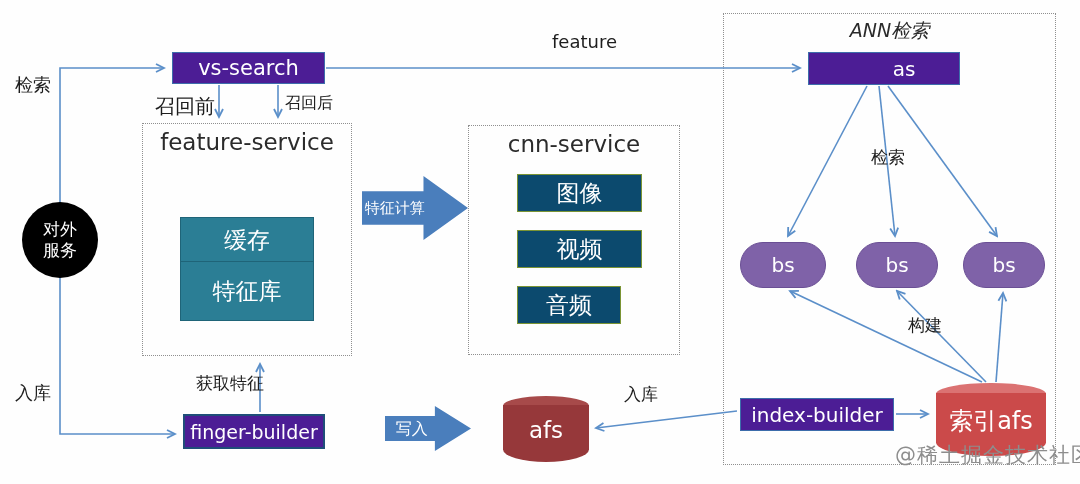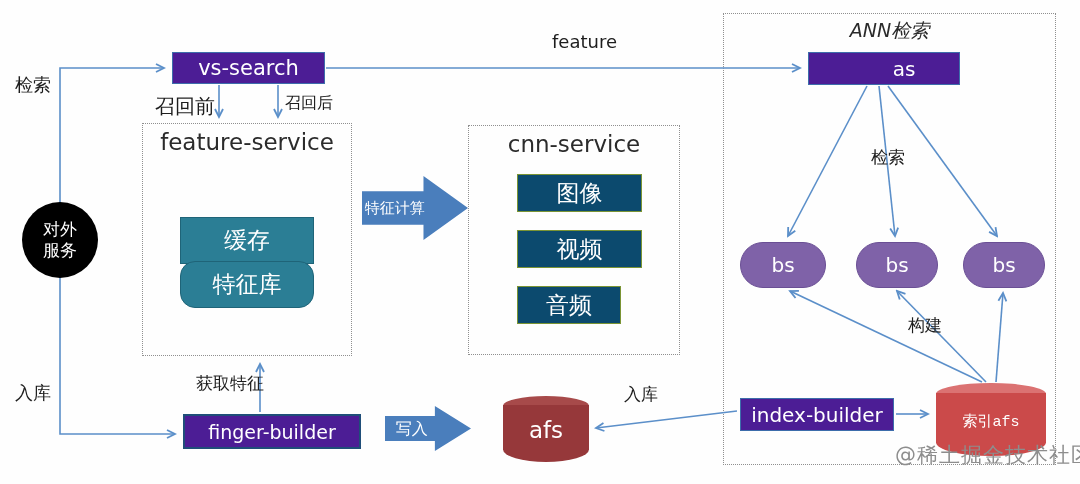--- a/index.html
+++ b/index.html
@@ -114,41 +114,41 @@
     <span>vs-search</span>
   </div>
 
   <div class="edge-label" style="left:155px; top:93px; font-size:20px;">召回前</div>
   <div class="edge-label" style="left:285px; top:93px; font-size:16px;">召回后</div>
   <div class="edge-label" style="left:552px; top:31px; font-size:18px;">feature</div>
 
   <div class="node teal-box" style="left:180px; top:173px; width:134px; height:47px;margin-top:44px;">
     <span>缓存</span>
   </div>
-  <div class="node teal-box" style="left:180px; top:261px; width:134px; height:47px;border-radius:15px;">
+  <div class="node teal-box" style="left:180px; top:261px; width:134px; height:60px;">
     <span>特征库</span>
   </div>
 
   <div class="fat-arrow" style="left:362px; top:176px; width:106px; height:64px;">
     <span style="font-size:15px;">特征计算</span>
   </div>
 
   <div class="node green-box" style="left:517px; top:174px; width:125px; height:38px;">
     <span>图像</span>
   </div>
   <div class="node green-box" style="left:517px; top:230px; width:125px; height:38px;">
     <span>视频</span>
   </div>
   <div class="node green-box" style="left:517px; top:286px; width:104px; height:38px;">
     <span>音频</span>
   </div>
 
   <div class="edge-label" style="left:196px; top:372px;">获取特征</div>
 
-  <div class="node blue-box" style="left:183px; top:414px; width:178px; height:35px; font-size:19px; border:2px solid #1f4e79;">
+  <div class="node blue-box" style="left:183px; top:414px; width:142px; height:35px; font-size:19px; border:2px solid #1f4e79;">
     <span>finger-builder</span>
   </div>
 
   <div class="fat-arrow" style="left:385px; top:406px; width:86px; height:45px; clip-path:polygon(0 22%, 58% 22%, 58% 0, 100% 50%, 58% 100%, 58% 78%, 0 78%);">
     <span style="font-size:16px;">写入</span>
   </div>
 
   <div class="cylinder cyl-dark" style="left:503px; top:396px; width:86px; height:66px;">
     <div class="cyl-top"></div>
     <div class="cyl-body"></div>
@@ -175,18 +175,18 @@
 
   <div class="edge-label" style="left:908px; top:314px;">构建</div>
 
   <div class="node blue-box" style="left:740px; top:398px; width:154px; height:33px; font-size:20px;">
     <span>index-builder</span>
   </div>
 
   <div class="cylinder cyl-red" style="left:936px; top:383px; width:110px; height:73px;">
     <div class="cyl-top"></div>
     <div class="cyl-body"></div>
-    <div class="cyl-label" style="font-size:15px;font-family:Liberation Mono, monospace;">索引afs</div>
+    <div class="cyl-label" style="font-size:24px;">索引afs</div>
   </div>
 
   <div class="watermark" style="left:895px; top:441px;">@稀土掘金技术社区</div>
 
 </div>
 
 </body></html>

